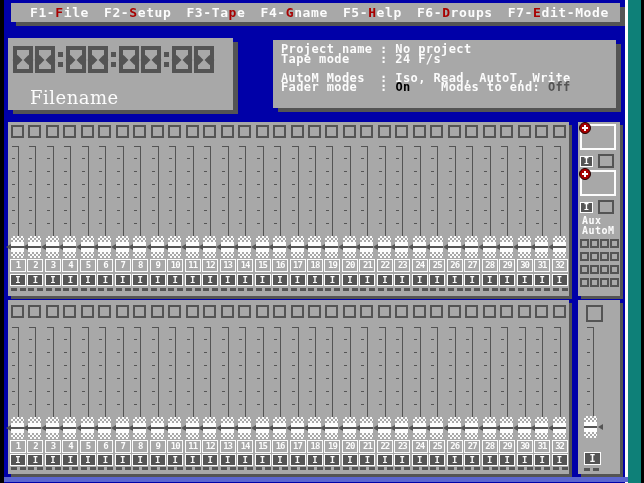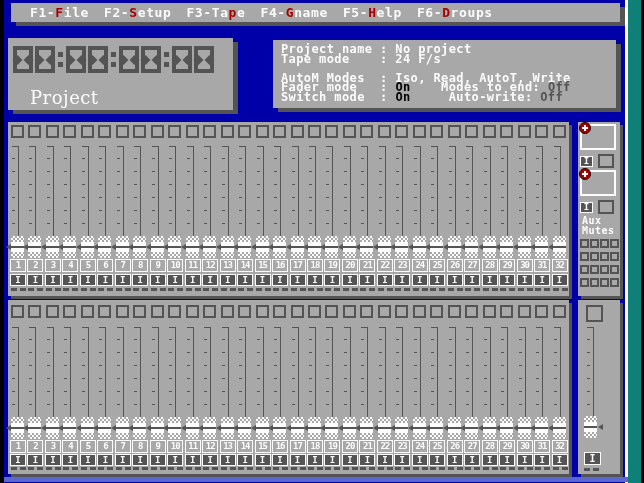--- a/index.html
+++ b/index.html
@@ -102,20 +102,21 @@
 <div class="edge-black-r"></div>
 <div class="edge-bottom"></div>
 
 <div class="panel menubar" id="menubar">
     <div class="menu-item"><span>F1-</span><span class="hot">F</span><span>ile</span></div>
     <div class="menu-item"><span>F2-</span><span class="hot">S</span><span>etup</span></div>
     <div class="menu-item"><span>F3-Ta</span><span class="hot">p</span><span>e</span></div>
     <div class="menu-item"><span>F4-</span><span class="hot">G</span><span>name</span></div>
     <div class="menu-item"><span>F5-</span><span class="hot">H</span><span>elp</span></div>
     <div class="menu-item"><span>F6-</span><span class="hot">D</span><span>roups</span></div>
+    <div class="menu-item"><span>F7-</span><span class="hot">E</span><span>dit-Mode</span></div>
   </div>
 
 <div class="panel tcpanel">
   <div class="tc-digits" id="tc">
       <div class="digit">
         <div class="digit-in"></div>
         <div class="notch nl"></div>
         <div class="notch nr"></div>
       </div>
       <div class="digit">
@@ -151,31 +152,30 @@
         <div class="notch nl"></div>
         <div class="notch nr"></div>
       </div>
       <div class="digit">
         <div class="digit-in"></div>
         <div class="notch nl"></div>
         <div class="notch nr"></div>
       </div>
     </div>
   <div class="logo-row">
-    <span class="product">Project</span>
+    <span class="product">Filename</span>
   </div>
 </div>
 
 <div class="panel infopanel" id="infopanel">
     <div class="info-line"><span class="c-w">Project name : No project</span></div>
     <div class="info-line"><span class="c-w">Tape mode    : 24 F/s</span></div>
     <div class="info-line">&nbsp;</div>
     <div class="info-line"><span class="c-w">AutoM Modes  : Iso, Read, AutoT, Write</span></div>
     <div class="info-line"><span class="c-w">Fader mode   : </span><span class="c-k">On</span><span class="c-w">    Modes to end: </span><span class="c-d">Off</span></div>
-    <div class="info-line"><span class="c-w">Switch mode  : </span><span class="c-k">On</span><span class="c-w">     Auto-write: </span><span class="c-d">Off</span></div>
   </div>
 
 <div class="bankpanel bank-top" id="bank-top">
     <div class="chan" style="left: 2px;">
       <div class="cbtn" style="top: 3px;"></div>
       <div class="track" style="top: 24px; height: 102px; left: 2px;"></div>
       <div class="knob" style="top: 114px; left: 1px;">
         <div class="dt"></div>
         <div class="b1"></div>
         <div class="mid"></div>
@@ -1269,21 +1269,21 @@
     <div class="redicon"></div>
   </div>
   <div class="aux-ibtn" style="top:34px;">I</div>
   <div class="sqbtn" style="left:20px;top:32px;"></div>
   <div class="wbox" style="top:48px;">
     <div class="redicon"></div>
   </div>
   <div class="aux-ibtn" style="top:80px;">I</div>
   <div class="sqbtn" style="left:20px;top:78px;"></div>
   <div class="aux-label" style="top:94px;">Aux</div>
-  <div class="aux-label" style="top:104px;">Mutes</div>
+  <div class="aux-label" style="top:104px;">AutoM</div>
   <div id="auxgrid">
       <div class="mutesq" style="left: 2px; top: 117px;"></div>
       <div class="mutesq" style="left: 12px; top: 117px;"></div>
       <div class="mutesq" style="left: 22px; top: 117px;"></div>
       <div class="mutesq" style="left: 32px; top: 117px;"></div>
       <div class="mutesq" style="left: 2px; top: 130px;"></div>
       <div class="mutesq" style="left: 12px; top: 130px;"></div>
       <div class="mutesq" style="left: 22px; top: 130px;"></div>
       <div class="mutesq" style="left: 32px; top: 130px;"></div>
       <div class="mutesq" style="left: 2px; top: 143px;"></div>

